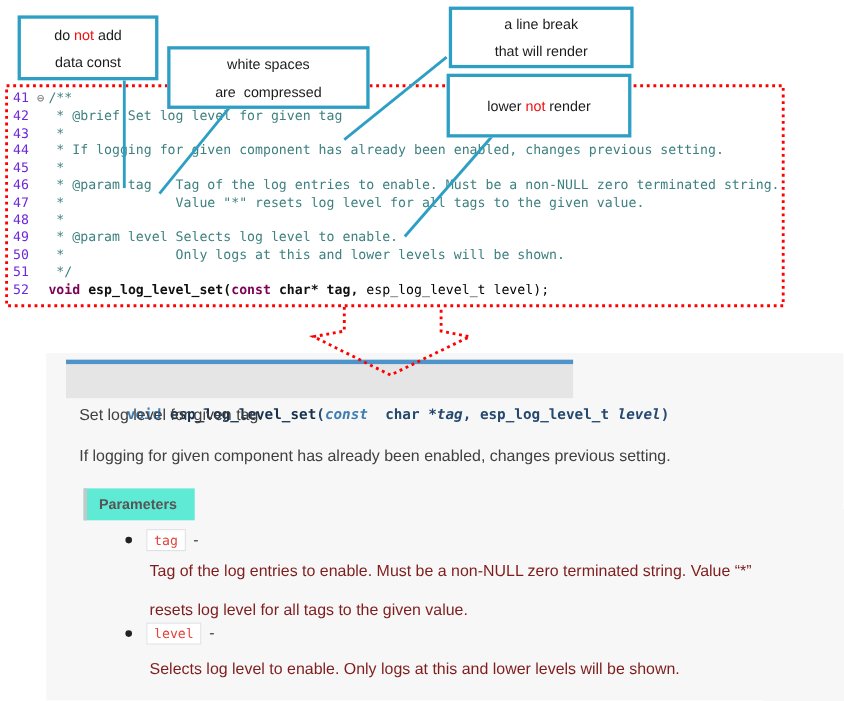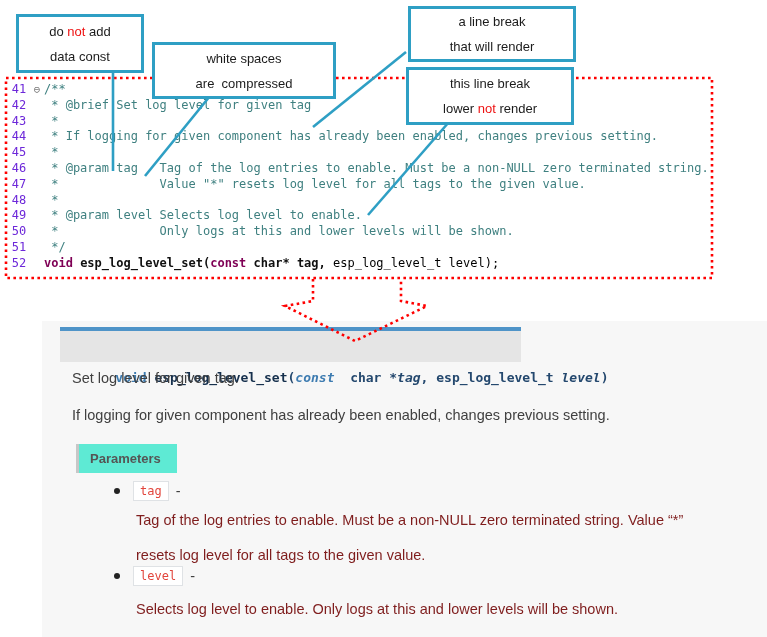--- a/index.html
+++ b/index.html
@@ -100,21 +100,20 @@
     </div>
   <div class="callout" id="box2">
       <div class="box-line"><span>white spaces</span></div>
       <div class="box-line"><span>are  compressed</span></div>
     </div>
   <div class="callout" id="box3">
       <div class="box-line"><span>a line break</span></div>
       <div class="box-line"><span>that will render</span></div>
     </div>
   <div class="callout" id="box4">
-      <div class="box-line"><span>this line break</span></div>
       <div class="box-line"><span>lower </span><span class="red">not</span><span> render</span></div>
     </div>
 
   <div class="sig-bar">
     <span id="sig-text"><span class="s-kw">void </span><span class="s-name">esp_log_level_set</span><span class="s-pln">(</span><span class="s-kwi">const</span><span class="s-pln">  </span><span class="s-typ">char</span><span class="s-pln"> *</span><span class="s-prm">tag</span><span class="s-pln">, </span><span class="s-typ">esp_log_level_t</span><span class="s-pln"> </span><span class="s-prm">level</span><span class="s-pln">)</span></span>
   </div>
 
   <div class="doc-text" id="brief">Set log level for given tag.</div>
   <div class="doc-text" id="para">If logging for given component has already been enabled, changes previous setting.</div>
 

